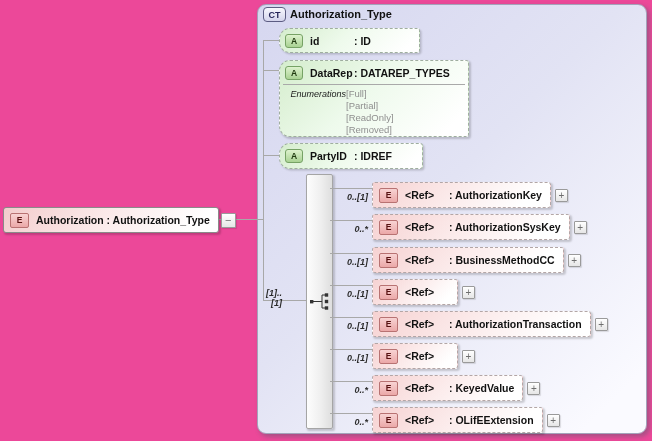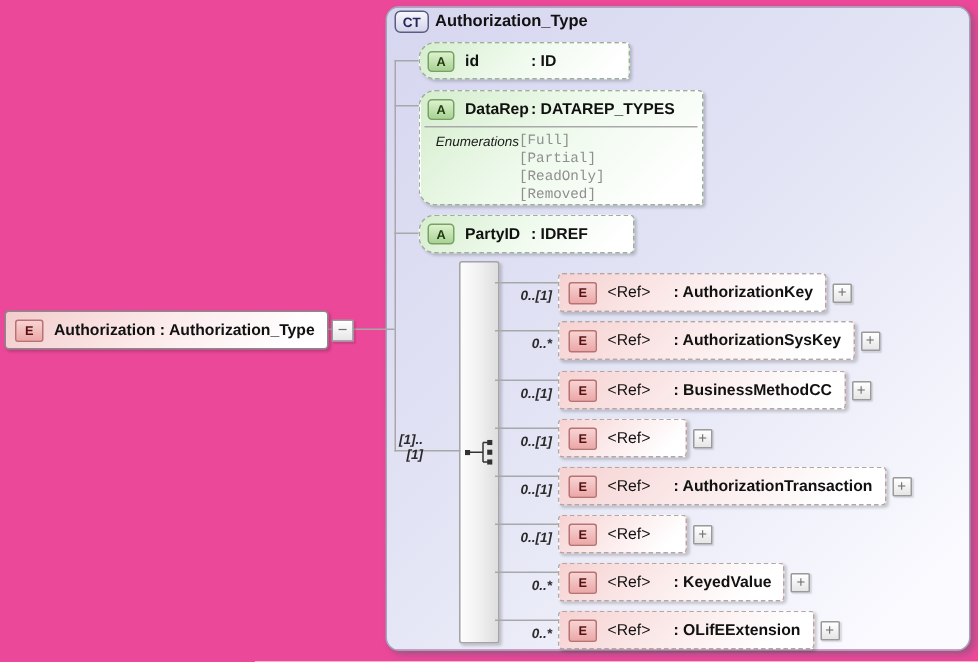--- a/index.html
+++ b/index.html
@@ -40,41 +40,41 @@
     width:16px;height:12px;flex:0 0 16px;border:1px solid #76a265;border-radius:3px;
     background:linear-gradient(180deg,#ddf2cd,#a9d293);
     color:#203a10;font-size:8.5px;font-weight:bold;
     display:flex;align-items:center;justify-content:center;
   }
   .attr-name{margin-left:7px;min-width:44px;font-size:10.5px;font-weight:bold;color:#111;}
   .attr-type{font-size:10.5px;font-weight:bold;color:#111;}
   .attr-sep{border-top:1px solid #a9a9a9;margin:0 3px;}
   .enum-area{display:flex;padding:3px 0 2px 6px;}
   .enum-label{width:60px;flex:0 0 60px;font-style:italic;font-size:9px;color:#1a1a1a;padding-top:1px;text-align:right;}
-  .enum-values{font-size:9.5px;color:#8f8f8f;line-height:12px;white-space:nowrap;font-family:Liberation Mono, monospace;}
+  .enum-values{font-size:9.5px;color:#8f8f8f;line-height:12px;white-space:nowrap;}
 
   
   .el-group{position:absolute;display:flex;align-items:center;height:26px;z-index:3;}
   .e-box{
     display:flex;align-items:center;height:24px;padding:0 8px 0 6px;white-space:nowrap;
     border:1px dashed #b3a6a6;border-radius:3px;
     background:linear-gradient(135deg,#f6d2d2 0%,#fbe9e9 42%,#ffffff 85%);
     box-shadow:1.5px 1.5px 2px rgba(0,0,0,.18);
   }
   .e-box.solid{
     border:1px solid #8a8a8a;
     background:linear-gradient(135deg,#f3cccc 0%,#fbe9e9 45%,#ffffff 88%);
   }
   .e-badge{
     width:17px;height:13px;flex:0 0 17px;border:1px solid #b87272;border-radius:2px;
     background:linear-gradient(180deg,#f8d3d3,#eba8a8);
     color:#571111;font-size:8.5px;font-weight:bold;
     display:flex;align-items:center;justify-content:center;
   }
-  .e-ref{margin-left:7px;width:44px;flex:0 0 44px;font-size:10.5px;font-weight:normal;color:#111;}
+  .e-ref{margin-left:7px;width:44px;flex:0 0 44px;font-size:10.5px;font-weight:bold;color:#111;}
   .e-name{font-size:10.5px;font-weight:bold;color:#111;}
   .root-label{margin-left:7px;font-size:10.5px;font-weight:bold;color:#111;}
 
   
   .toggle{
     border:1px solid #9a9a9a;border-radius:1px;
     background:linear-gradient(180deg,#ffffff,#e6e6e6);
     color:#6e6e6e;display:flex;align-items:center;justify-content:center;
     box-shadow:1px 1px 1px rgba(0,0,0,.12);
   }

